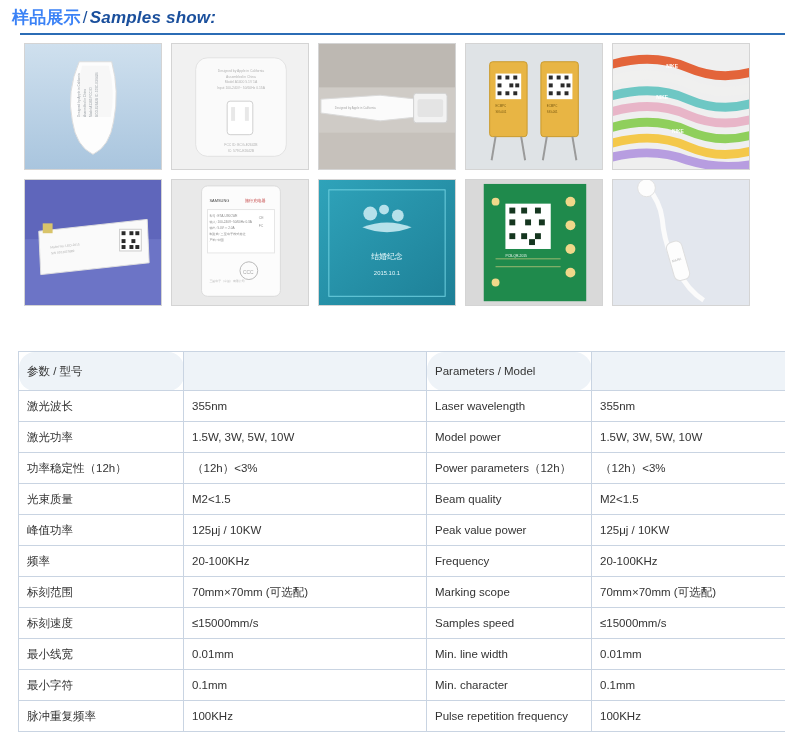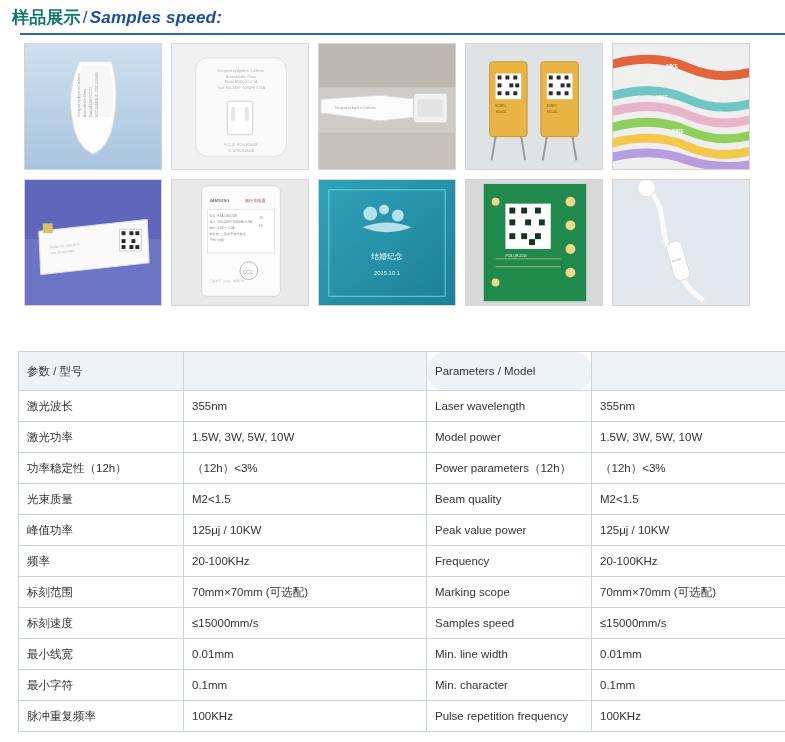--- a/index.html
+++ b/index.html
@@ -36,21 +36,21 @@
   }
   .head-text {
     font-size: 17px;
     font-weight: bold;
     color: #1a4f9c;
     padding: 6px 0 4px 2px;
     letter-spacing: 0.2px;
     white-space: nowrap;
   }
   .head-text .cn {
-    color: #0f766e;
+    color: #3b82f6;
   }
   .head-text .sep {
     color: #1a4f9c;
     font-weight: normal;
     padding: 0 2px;
   }
   .head-text .en {
     color: #1a4f9c;
     font-style: italic;
   }
@@ -102,34 +102,34 @@
     white-space: nowrap;
   }
   table.params tr.header td {
     background: #eef3f8;
     font-weight: normal;
     color: #333;
     height: 24px;
     padding-top: 7px;
     padding-bottom: 7px;
   }
-  table.params td.c1 { width: 148px; }
+  table.params td.c1 { width: 148px; border-radius: 16px; }
   table.params td.c2 { width: 226px; }
   table.params td.c3 { width: 148px; border-radius: 18px; }
   table.params td.c4 { width: 226px; }
   .spacer-20 { height: 22px; }
 </style>
 </head>
 <body>
 
 <div class="page">
 
   <div class="section-head">
     <div class="head-text">
-      <span class="cn">样品展示</span><span class="sep">/</span><span class="en">Samples speed:</span>
+      <span class="cn">样品展示</span><span class="sep">/</span><span class="en">Samples show:</span>
     </div>
     <div class="rule"></div>
   </div>
 
   <div class="samples">
 
     <div class="sample-row">
 
       <div class="sample-cell">
         <svg class="inner" viewBox="0 0 138 127" preserveAspectRatio="none">

